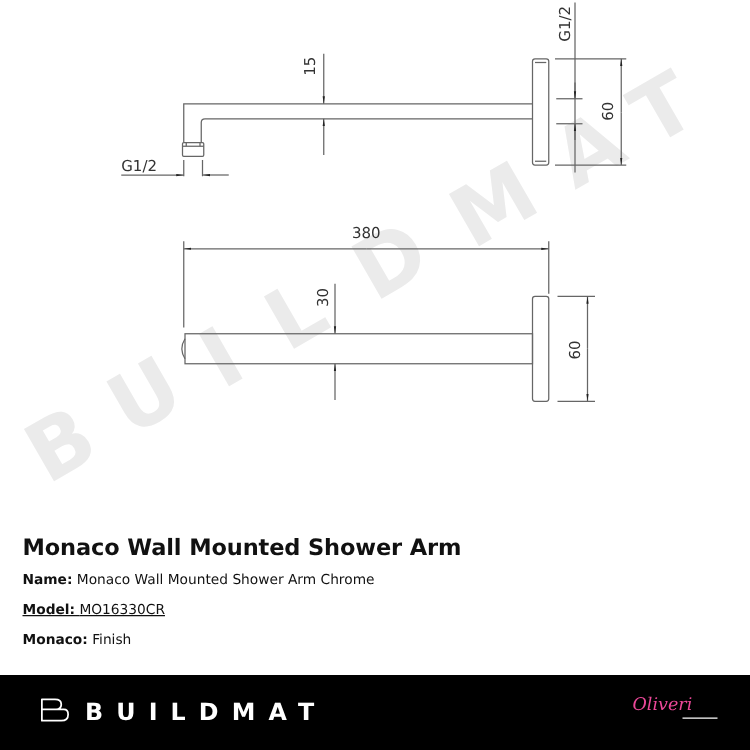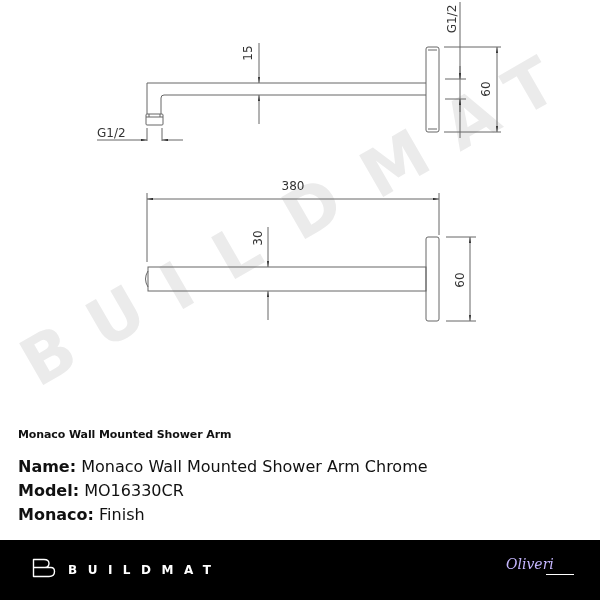--- a/index.html
+++ b/index.html
@@ -1,30 +1,30 @@
 <!DOCTYPE html>
 <html><head>
   <meta charset="utf-8">
   <style>
     html, body { margin: 0; padding: 0; background: #ffffff; }
     body { width: 600px; height: 600px; position: relative; overflow: hidden; font-family: "DejaVu Sans", sans-serif; }
     .drawing { position: absolute; left: 0; top: 0; width: 600px; height: 420px; }
     .drawing svg { position: absolute; left: 0; top: 0; }
     .watermark-layer { position: absolute; left: 0; top: 0; width: 600px; height: 420px; }
     .info { position: absolute; left: 18px; top: 425px; width: 560px; color: #111111; }
-    .title { position: absolute; left: 0; top: 3px; font-size: 11px; font-weight: 600; white-space: nowrap; letter-spacing: -0.1px; }
-    .spec { position: absolute; left: 0; font-size: 16px; white-space: nowrap; }
+    .title { position: absolute; left: 0; top: 3px; font-size: 18px; font-weight: 600; white-space: nowrap; letter-spacing: -0.1px; }
+    .spec { position: absolute; left: 0; font-size: 11px; white-space: nowrap; }
     .spec .lbl { font-weight: 600; }
     .spec-name { top: 32px; }
-    .spec-model { top: 56px; }
+    .spec-model { top: 56px; text-decoration: underline; }
     .spec-finish { top: 80px; }
     .footer { position: absolute; left: 0; top: 540px; width: 600px; height: 60px; background: #000000; }
     .brand { position: absolute; left: 32px; top: 19px; height: 22px; display: flex; align-items: center; }
-    .brand-text { margin-left: 12px; color: #ffffff; font-size: 12px; font-weight: 600; letter-spacing: 10.5px; font-family: "DejaVu Sans", sans-serif; }
-    .partner { position: absolute; left: 506px; top: 16px; color: #c4b5fd; font-family: "DejaVu Serif", serif; font-style: italic; font-size: 14px; }
+    .brand-text { margin-left: 12px; color: #ffffff; font-size: 19px; font-weight: 600; letter-spacing: 10.5px; font-family: "DejaVu Sans", sans-serif; }
+    .partner { position: absolute; left: 506px; top: 16px; color: #ec4899; font-family: "DejaVu Serif", serif; font-style: italic; font-size: 14px; }
     .partner-underline { position: absolute; left: 546px; top: 34px; width: 28px; height: 1px; background: #ffffff; }
   </style>
 </head>
 <body>
 
 <div class="watermark-layer">
   <svg width="600" height="420" viewBox="0 0 600 420">
     <g fill="#ebebeb" font-family="DejaVu Sans, sans-serif" font-weight="bold" font-size="66">
       <text x="0" y="0" transform="translate(38,388) rotate(-30)">B</text>
       <text x="0" y="0" transform="translate(104,350) rotate(-30)">U</text>

